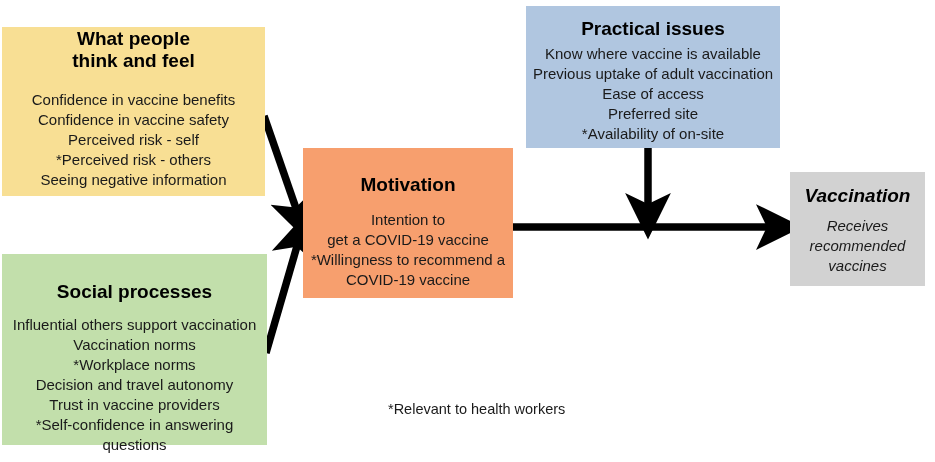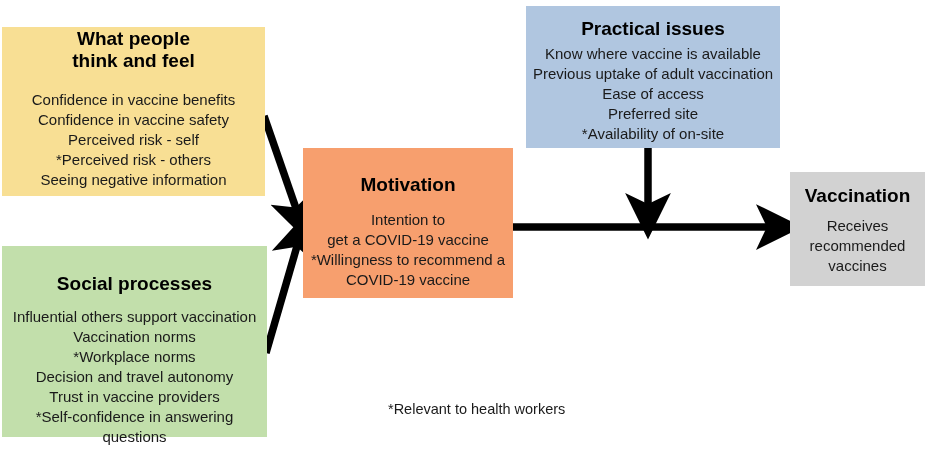--- a/index.html
+++ b/index.html
@@ -41,40 +41,41 @@
     white-space: pre-line;
   }
   
   #box-think-feel {
     left: 2px;  top: 27px;  width: 263px;  height: 169px;
     padding-top: 1px;
   }
   #box-think-feel .box-items { margin-top: 17px; }
 
   #box-social {
-    left: 2px;  top: 246px;  width: 265px;  height: 191px;
+    left: 2px;  top: 254px;  width: 265px;  height: 191px;
     padding-top: 27px;
   }
   #box-social .box-items { margin-top: 12px; }
 
   #box-motivation {
     left: 303px;  top: 148px;  width: 210px;  height: 150px;
     padding-top: 26px;
   }
   #box-motivation .box-items { margin-top: 14px; }
 
   #box-practical {
     left: 526px;  top: 6px;  width: 254px;  height: 142px;
     padding-top: 12px;
   }
   #box-practical .box-items { margin-top: 4px; }
 
   #box-vaccination {
     left: 790px;  top: 172px;  width: 135px;  height: 114px;
     padding-top: 13px;
+    font-style: italic;
   }
   #box-vaccination .box-items { margin-top: 9px; }
 
   #footnote {
     position: absolute;
     left: 388px;
     top: 401px;
     font-size: 14.5px;
     color: #1a1a1a;
     white-space: nowrap;

